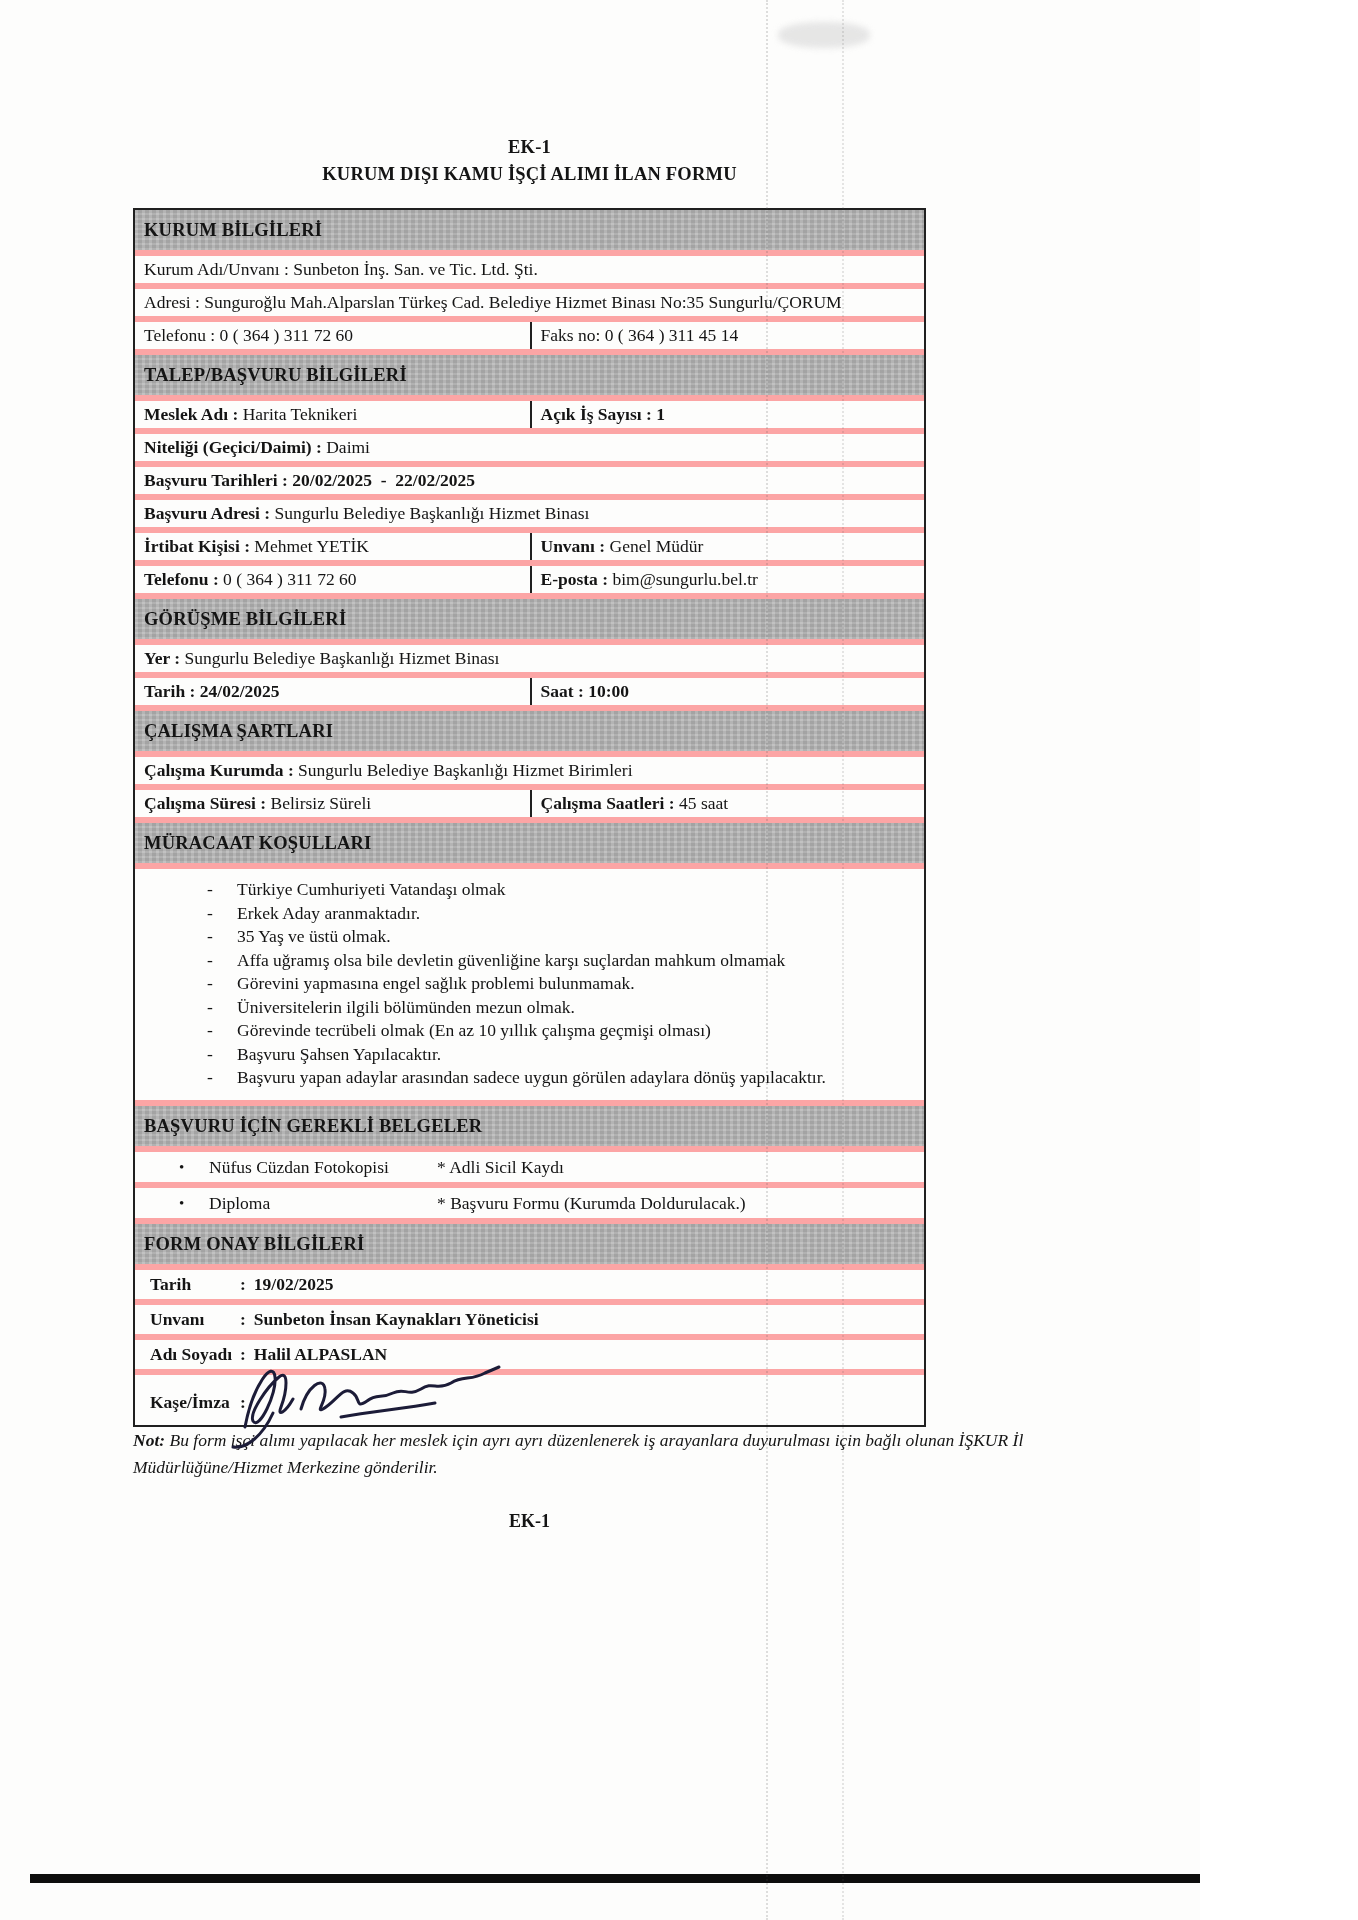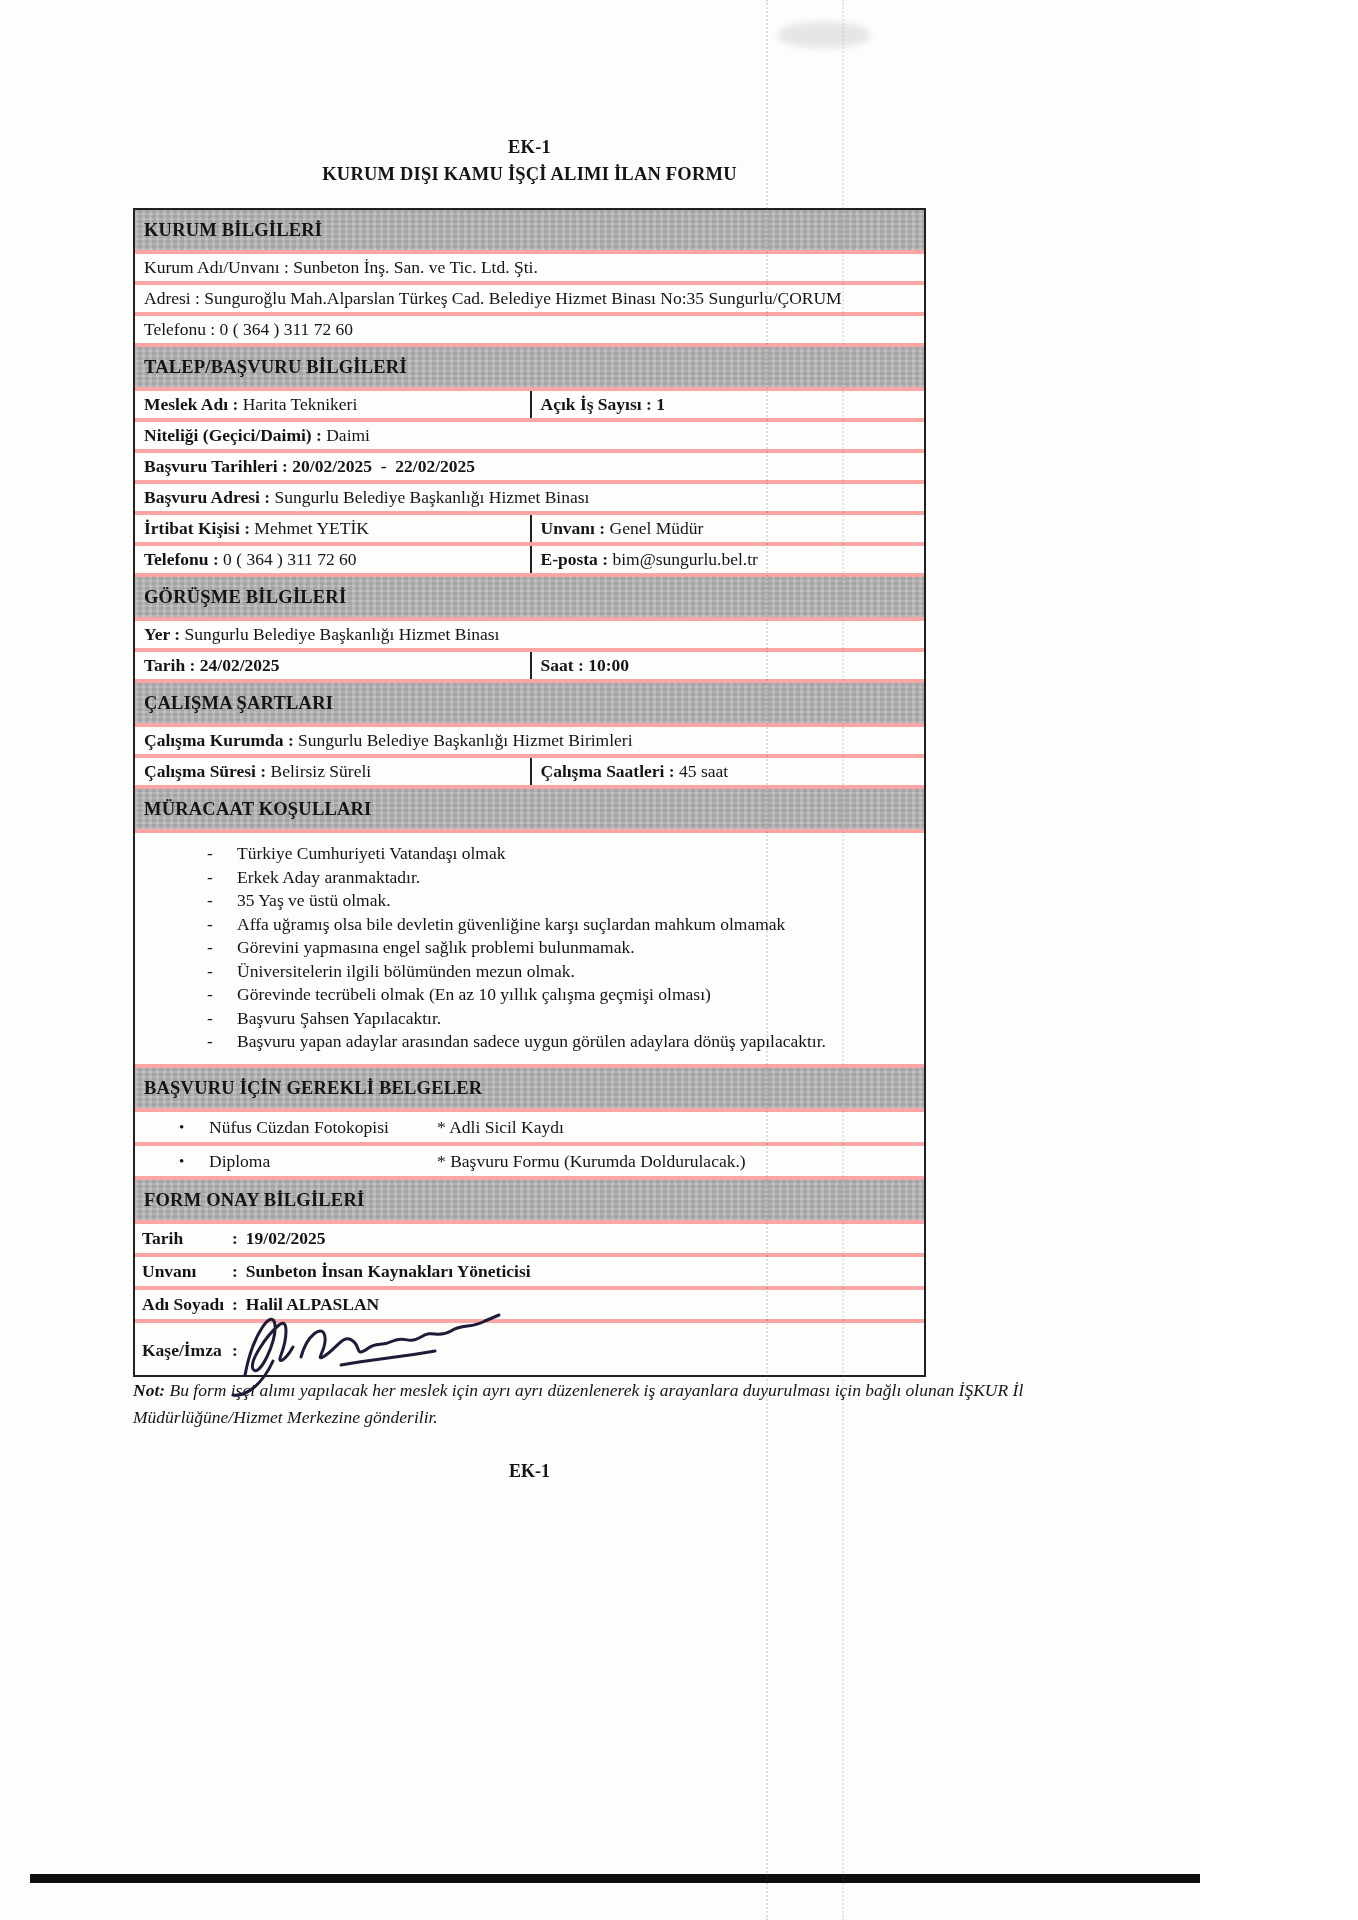--- a/index.html
+++ b/index.html
@@ -18,21 +18,21 @@
     left: 133px;
     top: 134px;
     width: 793px;
   }
   .doc-title { text-align: center; font-weight: 700; font-size: 18.5px; line-height: 27px; letter-spacing: .2px; }
   .form-table {
     margin-top: 20px;
     border: 2px solid #202020;
     background: #fdfdfc;
   }
-  .form-table > div + div { border-top: 4px solid #fca5a5; }
+  .form-table > div + div { border-top: 6px solid #fca5a5; }
   .sec-header {
     background-color: #b5b5b5;
     background-image:
       repeating-linear-gradient(90deg, rgba(255,255,255,.10) 0 3px, rgba(0,0,0,.05) 3px 7px),
       repeating-linear-gradient(0deg, rgba(255,255,255,.08) 0 2px, rgba(0,0,0,.05) 2px 5px);
     padding: 10px 9px 9px;
     font-weight: 700;
     font-size: 18.5px;
     line-height: 21px;
     letter-spacing: .2px;
@@ -52,21 +52,21 @@
   .kosul-dash { flex: 0 0 30px; margin-left: 72px; }
   .kosul-text { flex: 1; padding-right: 42px; white-space: pre-wrap; }
 
   
   .belge-row { display: flex; line-height: 22px; padding: 4px 0 4px; font-size: 17.5px; }
   .belge-bullet { flex: 0 0 30px; margin-left: 44px; font-size: 15px; line-height: 22px; }
   .belge-text { flex: 0 0 228px; white-space: pre-wrap; }
   .belge-star { flex: 1; white-space: pre-wrap; }
 
   
-  .onay-row .cell { padding: 4px 7px 4px; border-radius: 13px; }
+  .onay-row .cell { padding: 4px 15px 4px; border-radius: 13px; }
   .onay-lbl { display: inline-block; min-width: 90px; font-weight: 700; }
   .onay-colon { font-weight: 700; }
   .onay-val { font-weight: 700; margin-left: 8px; white-space: pre-wrap; }
   .kase-row { position: relative; min-height: 56px; justify-content: center; }
   .kase-row .cell { padding-top: 17px; }
   .signature-svg {
     position: absolute;
     left: 88px;
     top: -30px;
     width: 340px;
@@ -110,20 +110,21 @@
 
       <div class="sec-header">KURUM BİLGİLERİ</div>
       <div class="row plain-lbl">
         <div class="cell"><span class="lbl">Kurum Adı/Unvanı :</span> <span class="val">Sunbeton İnş. San. ve Tic. Ltd. Şti.</span></div>
       </div>
       <div class="row plain-lbl">
         <div class="cell"><span class="lbl">Adresi :</span> <span class="val">Sunguroğlu Mah.Alparslan Türkeş Cad. Belediye Hizmet Binası No:35 Sungurlu/ÇORUM</span></div>
       </div>
       <div class="row plain-lbl">
         <div class="cell half"><span class="lbl">Telefonu :</span> <span class="val">0 ( 364 ) 311 72 60</span></div>
+        <div class="cell"><span class="lbl">Faks no:</span> <span class="val">0 ( 364 ) 311 45 14</span></div>
       </div>
 
       <div class="sec-header">TALEP/BAŞVURU BİLGİLERİ</div>
       <div class="row">
         <div class="cell half"><span class="lbl">Meslek Adı :</span> <span class="val">Harita Teknikeri</span></div>
         <div class="cell vb"><span class="lbl">Açık İş Sayısı :</span> <span class="val">1</span></div>
       </div>
       <div class="row">
         <div class="cell"><span class="lbl">Niteliği (Geçici/Daimi) :</span> <span class="val">Daimi</span></div>
       </div>

